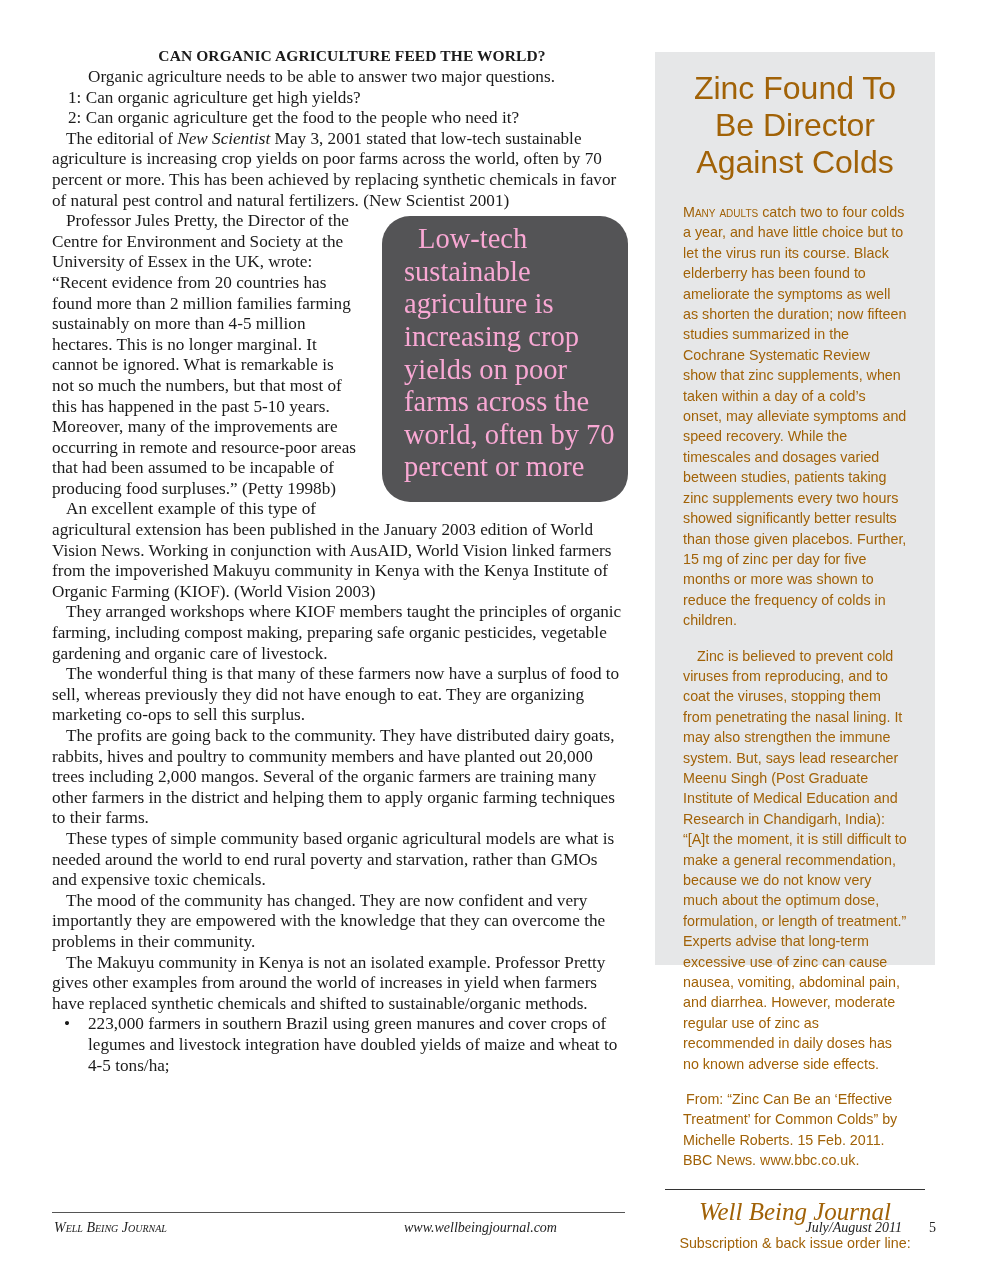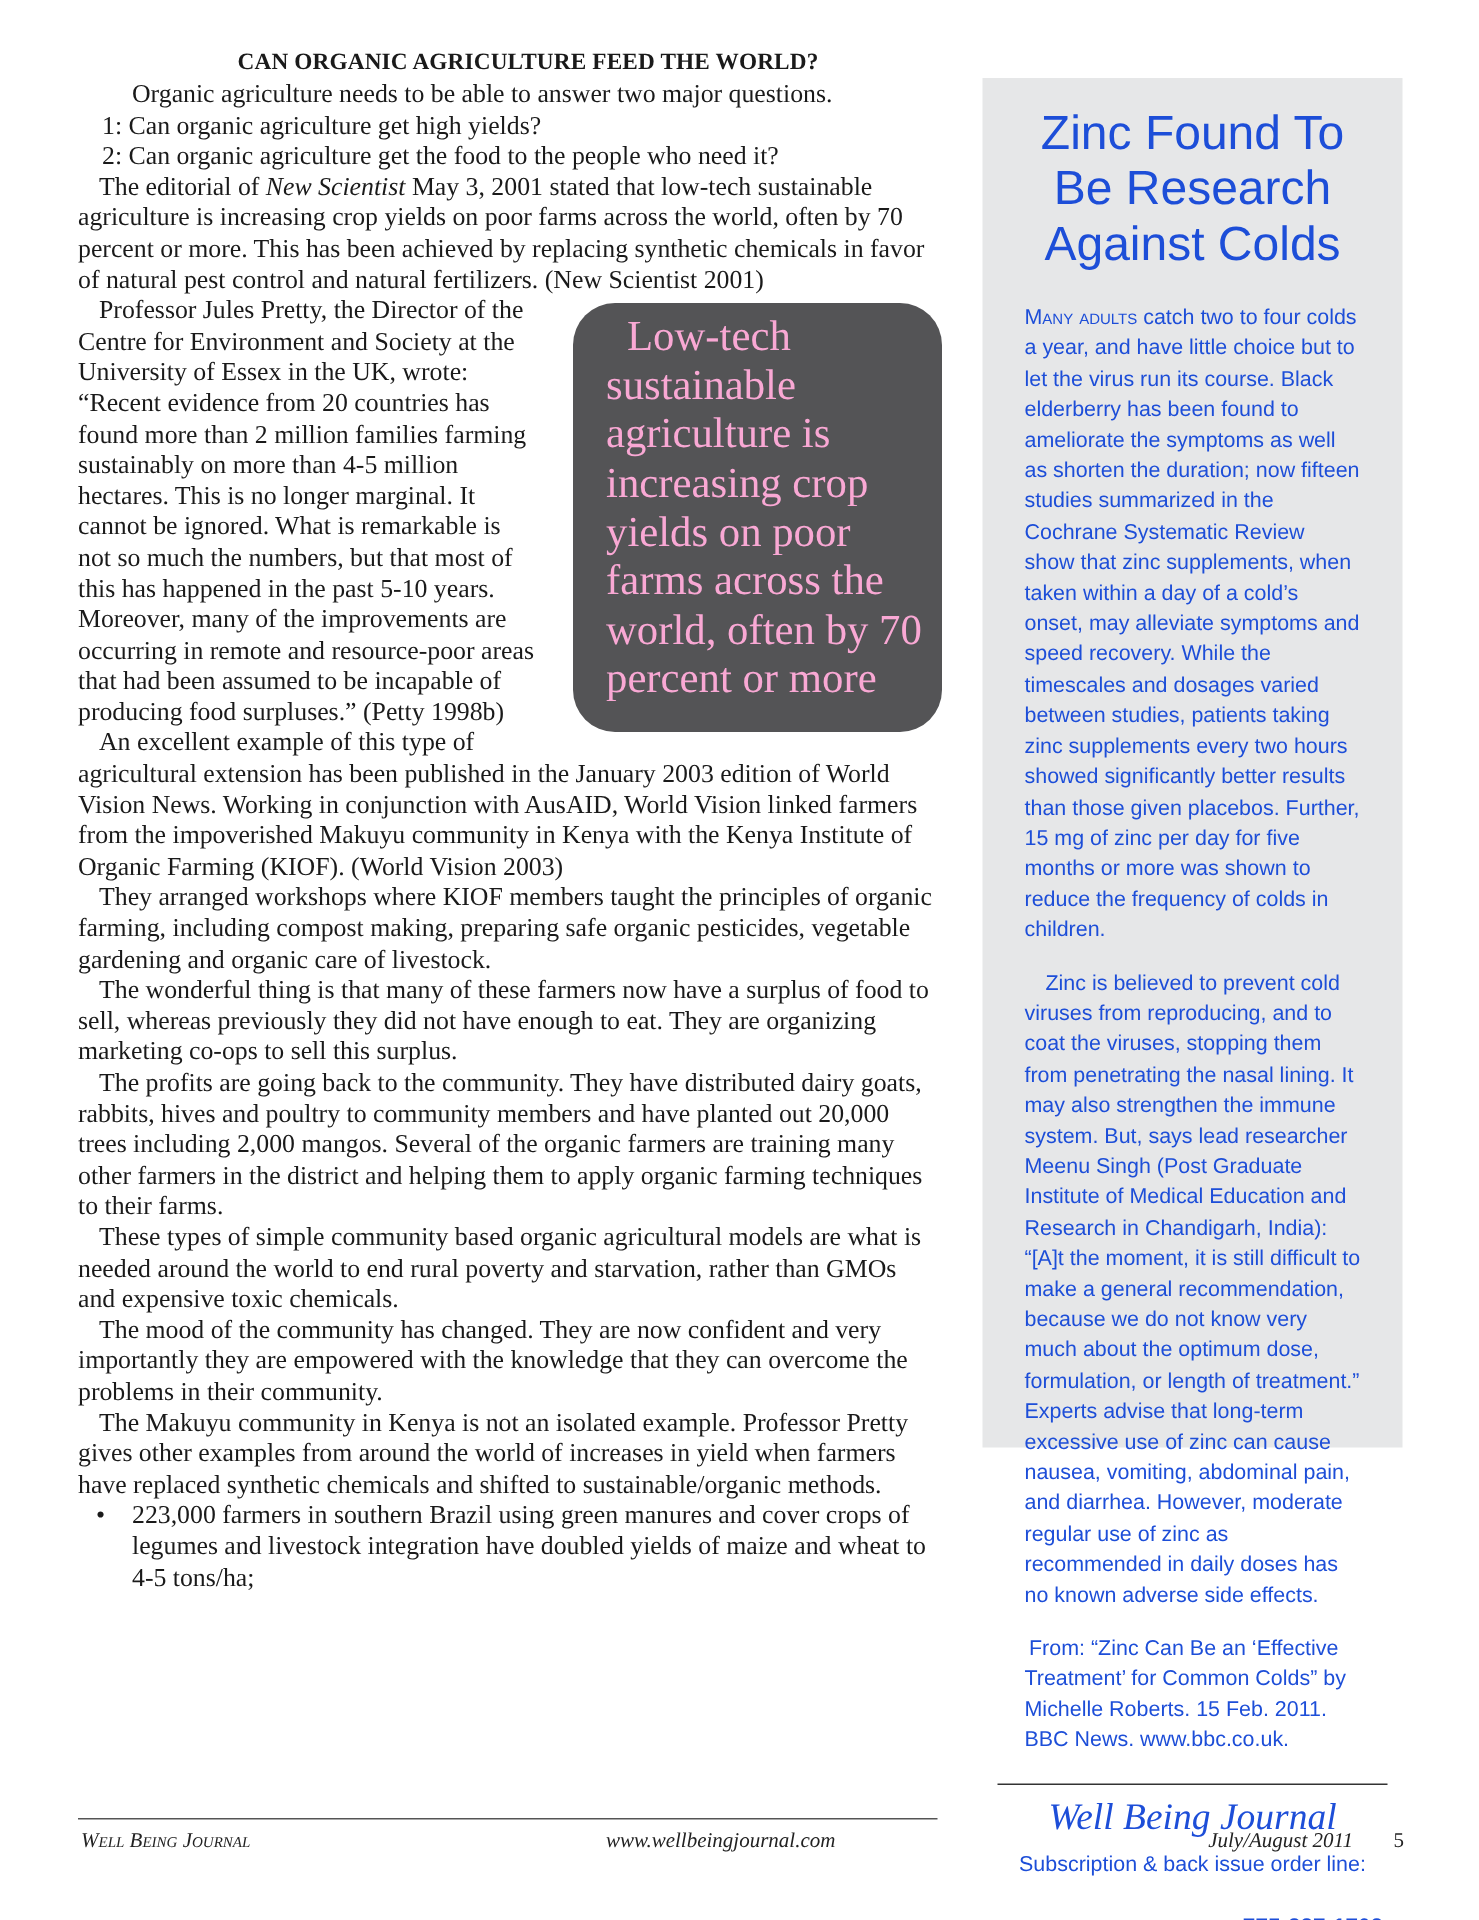--- a/index.html
+++ b/index.html
@@ -10,21 +10,21 @@
     body {
       width: 986px;
       height: 1280px;
       position: relative;
       overflow: hidden;
       color: #111;
     }
     .main-col {
       position: absolute;
       left: 52px;
-      top: 32px;
+      top: 46px;
       width: 574px;
       font-family: "Liberation Serif", serif;
       font-size: 17.2px;
       line-height: 20.6px;
       color: #1a1a1a;
     }
     .article-title {
       font-family: "Liberation Serif", serif;
       font-weight: bold;
       font-size: 15.5px;
@@ -109,21 +109,21 @@
     .sidebar {
       position: absolute;
       left: 655px;
       top: 52px;
       width: 280px;
       height: 913px;
       background: #e6e7e8;
       box-sizing: border-box;
       padding: 18px 13px 0 13px;
       font-family: "Liberation Sans", sans-serif;
-      color: #1d4ed8;
+      color: #a16207;
     }
     .sidebar-title {
       font-family: "Liberation Sans", sans-serif;
       font-weight: normal;
       font-size: 32px;
       line-height: 37px;
       text-align: center;
       margin: 0 0 21px 0;
     }
     .sidebar-body {
@@ -190,21 +190,21 @@
       <span>223,000 farmers in southern Brazil using green manures and cover crops of legumes and livestock integration have doubled yields of maize and wheat to 4-5 tons/ha;</span>
     </li>
   </ul>
 </div>
 
 <div class="rule-main"></div>
 
 <aside class="sidebar">
   <h2 class="sidebar-title">
     <span>Zinc Found To</span><br>
-    <span>Be Research</span><br>
+    <span>Be Director</span><br>
     <span>Against Colds</span>
   </h2>
   <div class="sidebar-body">
     <p><span class="smallcaps">Many adults</span><span> catch two to four colds a year, and have little choice but to let the virus run its course. Black elderberry has been found to ameliorate the symptoms as well as shorten the duration; now fifteen studies summarized in the Cochrane Systematic Review show that zinc supplements, when taken within a day of a cold’s onset, may alleviate symptoms and speed recovery. While the timescales and dosages varied between studies, patients taking zinc supplements every two hours showed significantly better results than those given placebos. Further, 15 mg of zinc per day for five months or more was shown to reduce the frequency of colds in children.</span></p>
     <p class="indent">Zinc is believed to prevent cold viruses from reproducing, and to coat the viruses, stopping them from penetrating the nasal lining. It may also strengthen the immune system. But, says lead researcher Meenu Singh (Post Graduate Institute of Medical Education and Research in Chandigarh, India): “[A]t the moment, it is still difficult to make a general recommendation, because we do not know very much about the optimum dose, formulation, or length of treatment.”  Experts advise that long-term excessive use of zinc can cause nausea, vomiting, abdominal pain, and diarrhea. However, moderate regular use of zinc as recommended in daily doses has no known adverse side effects.</p>
     <p class="source">From:  “Zinc Can Be an ‘Effective Treatment’ for Common Colds” by Michelle Roberts. 15 Feb. 2011. BBC News. www.bbc.co.uk.</p>
   </div>
   <div class="sidebar-rule"></div>
   <div class="sub-journal">Well Being Journal</div>
   <div class="sub-line">Subscription &amp; back issue order line:</div>

